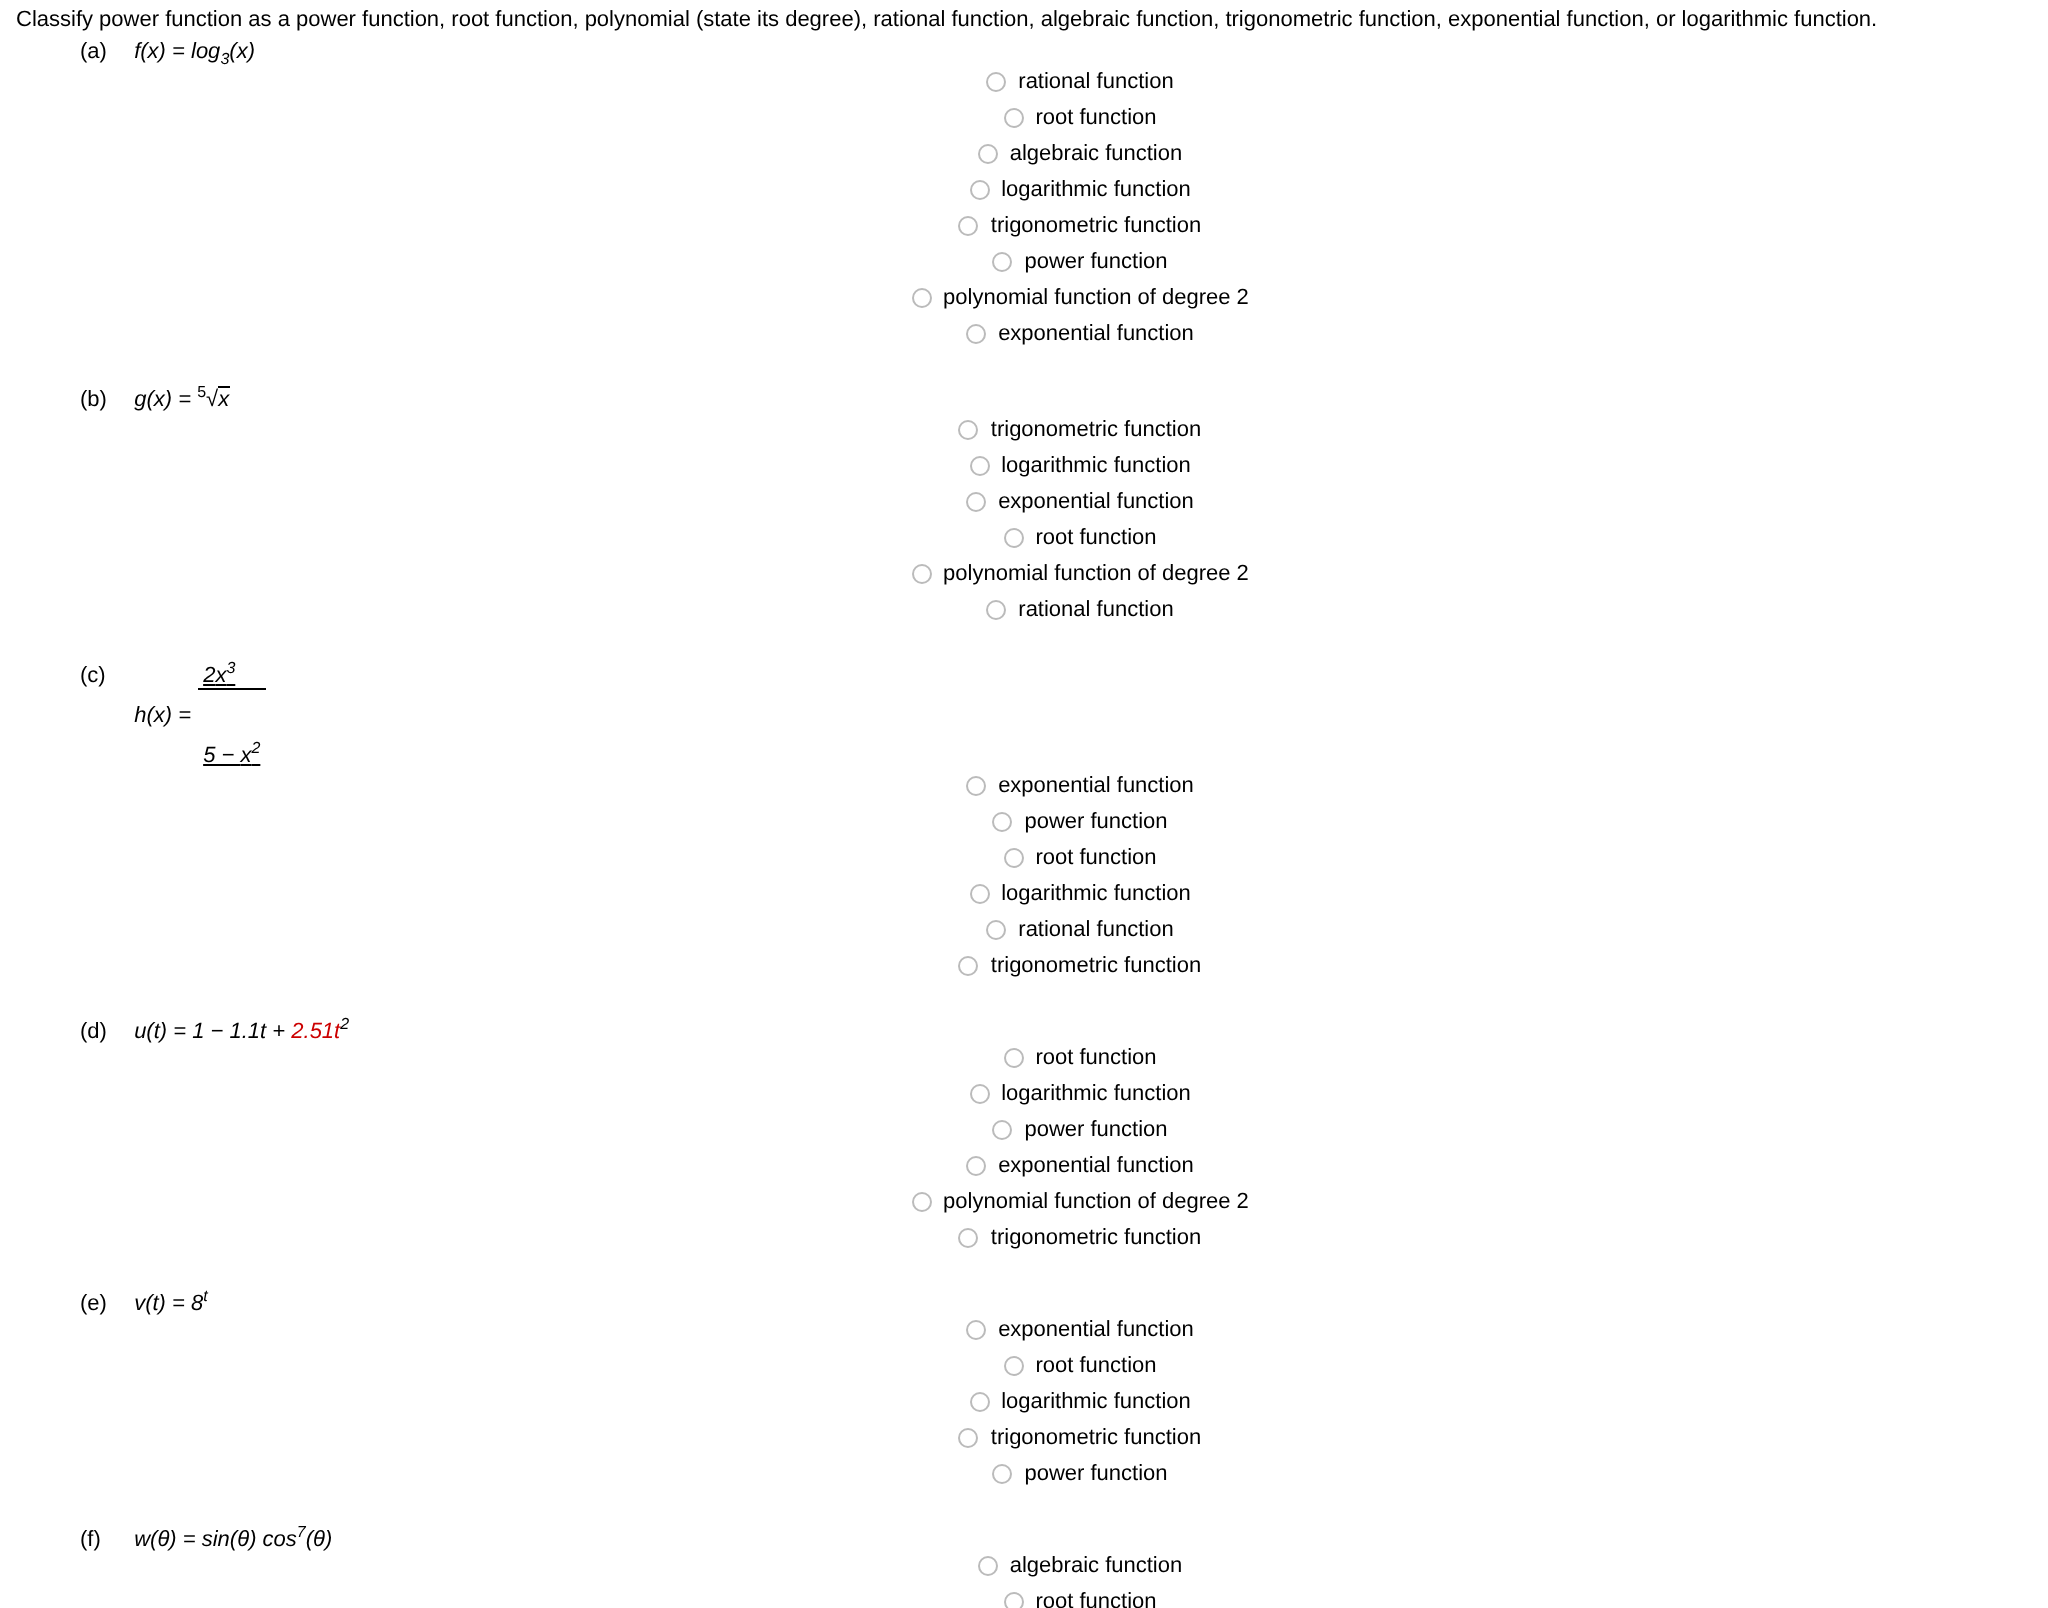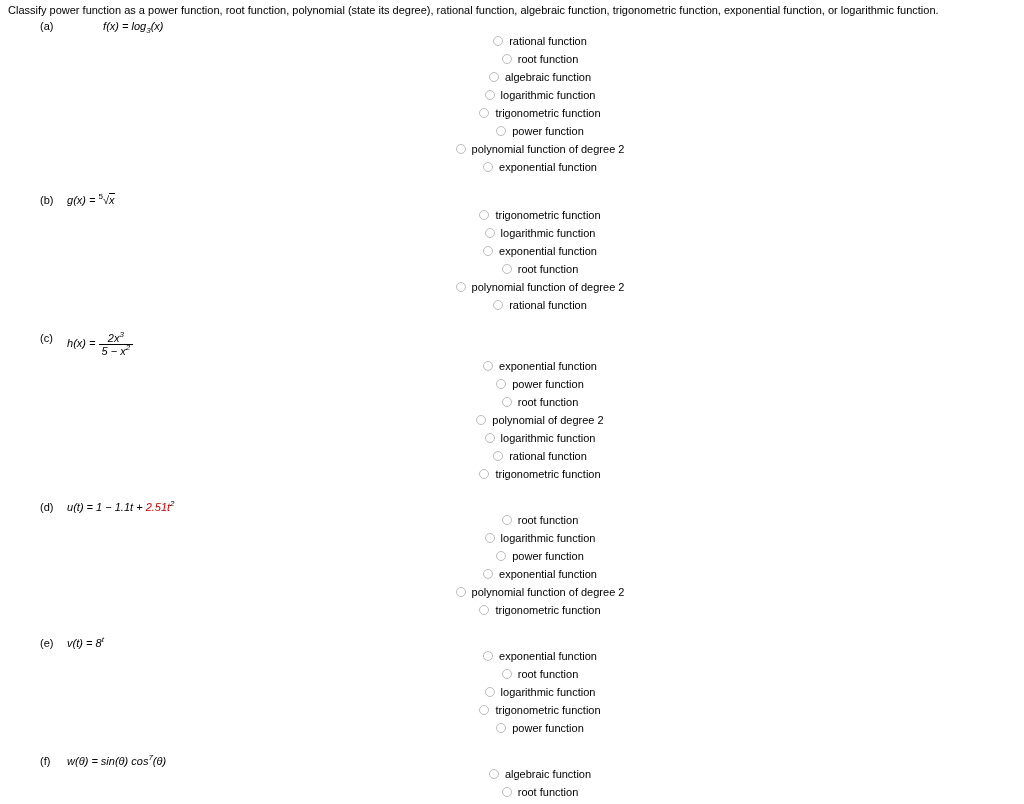--- a/index.html
+++ b/index.html
@@ -44,33 +44,34 @@
     border: 1px solid #bbb;
     border-radius: 50%;
     display: inline-block;
     box-sizing: border-box;
     flex-shrink: 0;
     position: relative;
   }
   .red { color: #c00; text-align: center; }
   .frac {
     display: inline-block;
-    text-align: center;
+    text-align: left;
     vertical-align: middle;
     font-style: italic;
+    text-decoration: underline;
   }
   .frac .num { display:block; border-bottom:1px solid #000; padding:0 3px; line-height:12px;}
-  .frac .den { display:block; padding:0 3px; line-height:12px;}
+  .frac .den { display:block; padding:0 3px; line-height:12px;margin-top:27px;}
   sup { font-size: 8px; vertical-align: super; line-height:0;}
   sub { font-size: 8px; vertical-align: sub; line-height:0;}
   .root-sym {
     display:inline-block;
     font-style:normal;
   }
-  .qa .formula { margin-bottom:2px;margin-left:36px; }
+  .qa .formula { margin-bottom:2px; }
   .tight .option:first-child { margin-top:-2px; }
 </style>
 </head>
 <body>
 
 <div class="instructions">Classify power function as a power function, root function, polynomial (state its degree), rational function, algebraic function, trigonometric function, exponential function, or logarithmic function.</div>
 
 <div class="question qa">
   <span class="qlabel">(a)</span>
   <span class="formula"><i>f</i>(<i>x</i>) = log<sub>3</sub>(<i>x</i>)</span>
@@ -152,24 +153,20 @@
       <div class="option">
         <span class="radio"></span>
         <span>power function</span>
       </div>
       <div class="option">
         <span class="radio"></span>
         <span>root function</span>
       </div>
       <div class="option">
         <span class="radio"></span>
-        <span>polynomial of degree 2</span>
-      </div>
-      <div class="option">
-        <span class="radio"></span>
         <span>logarithmic function</span>
       </div>
       <div class="option">
         <span class="radio"></span>
         <span>rational function</span>
       </div>
       <div class="option">
         <span class="radio"></span>
         <span>trigonometric function</span>
       </div>

